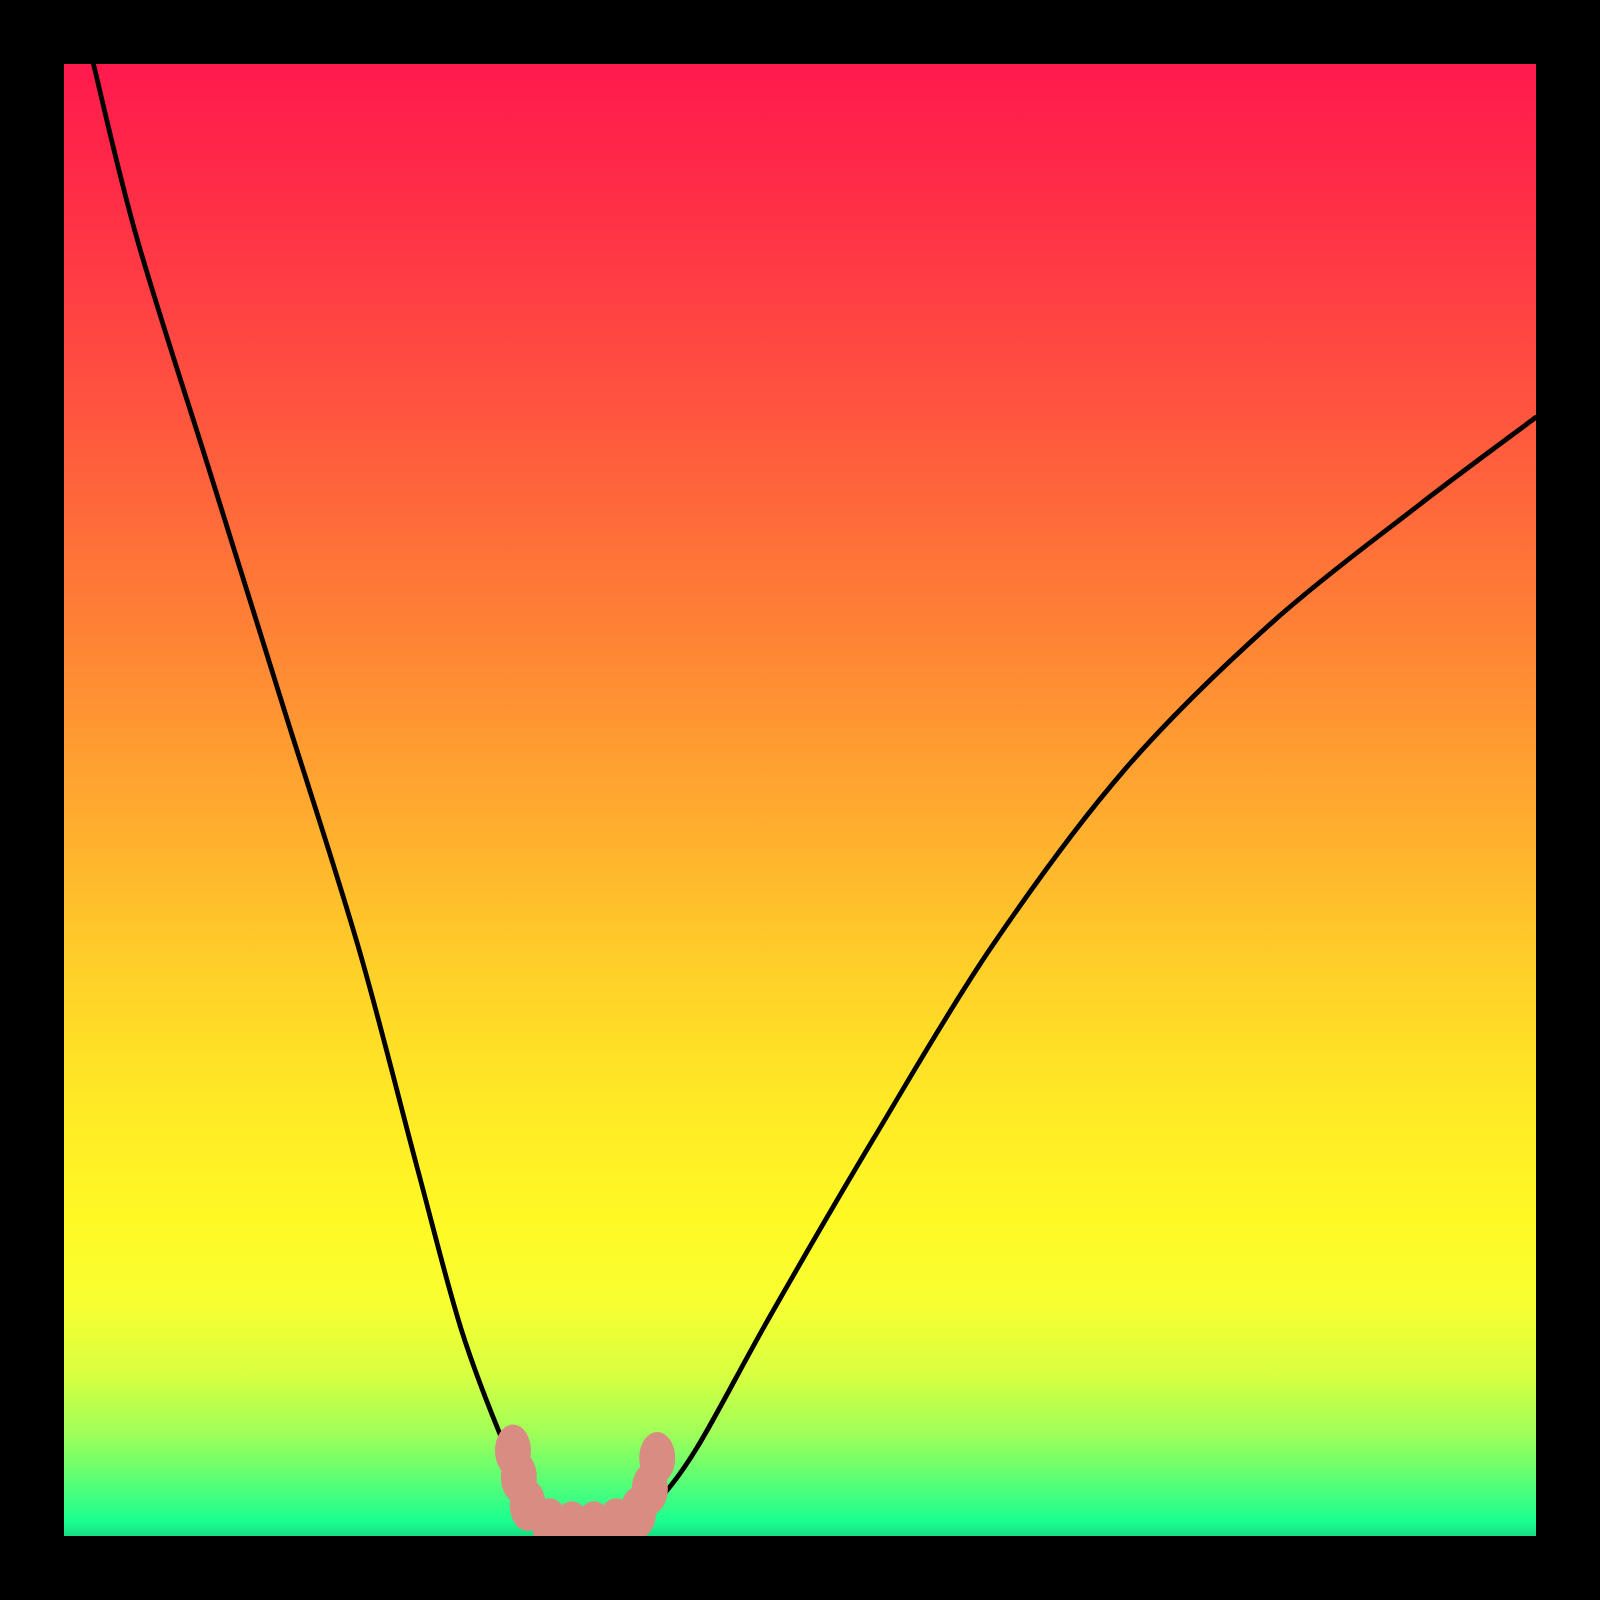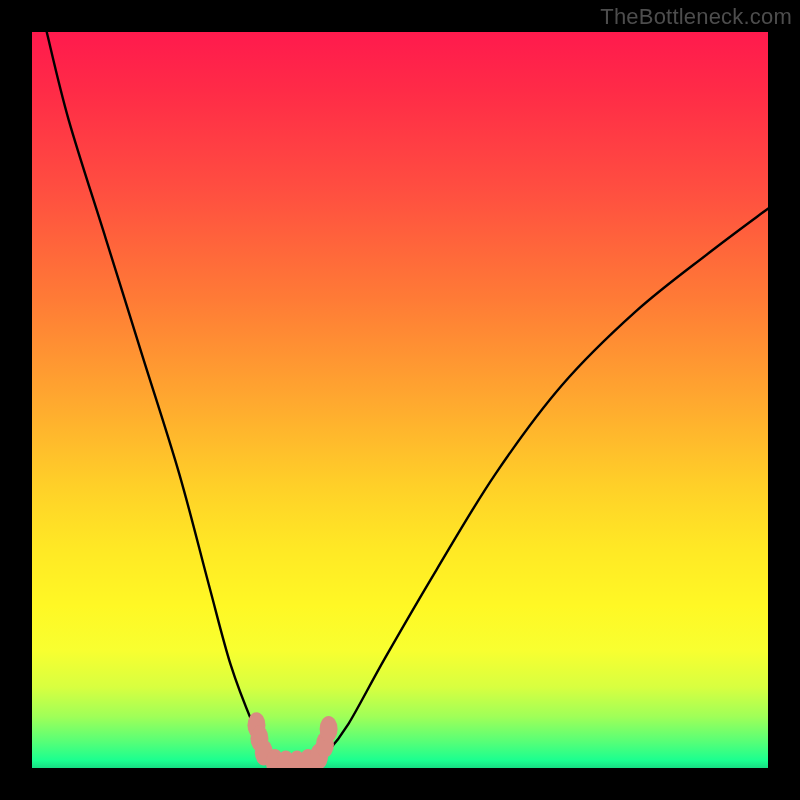--- a/index.html
+++ b/index.html
@@ -80,14 +80,13 @@
           <ellipse cx="253.92" cy="731.584" rx="9" ry="13" fill="#d98c82"></ellipse>
           <ellipse cx="264.96" cy="731.584" rx="9" ry="13" fill="#d98c82"></ellipse>
           <ellipse cx="276" cy="730.112" rx="9" ry="13" fill="#d98c82"></ellipse>
           <ellipse cx="287.04" cy="724.224" rx="9" ry="13" fill="#d98c82"></ellipse>
           <ellipse cx="292.928" cy="712.448" rx="9" ry="13" fill="#d98c82"></ellipse>
           <ellipse cx="296.608" cy="696.992" rx="9" ry="13" fill="#d98c82"></ellipse>
         </g>
     </svg>
   </div>
 
-  <div class="watermark">TheBottleneck.com</div>
 </div>
 
 </body></html>

